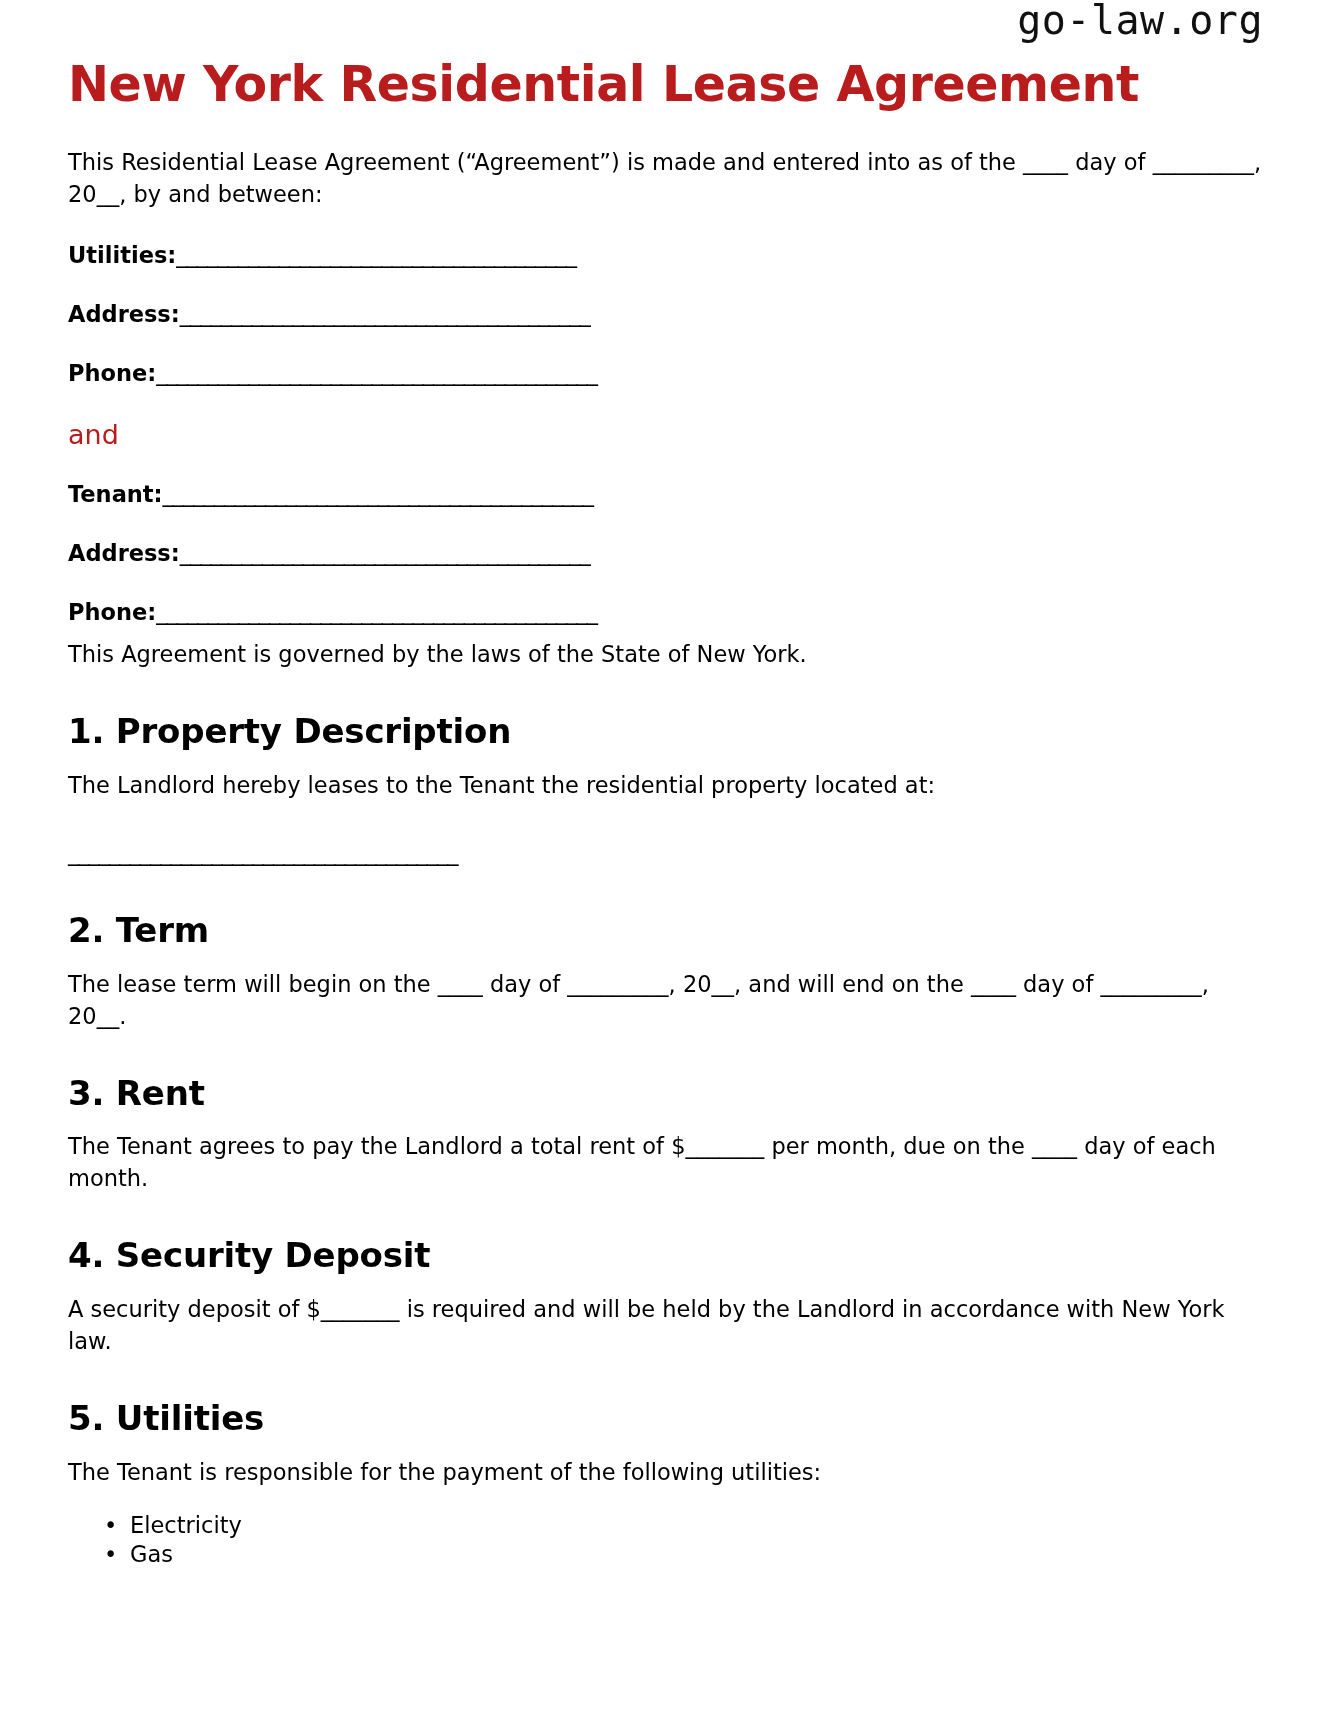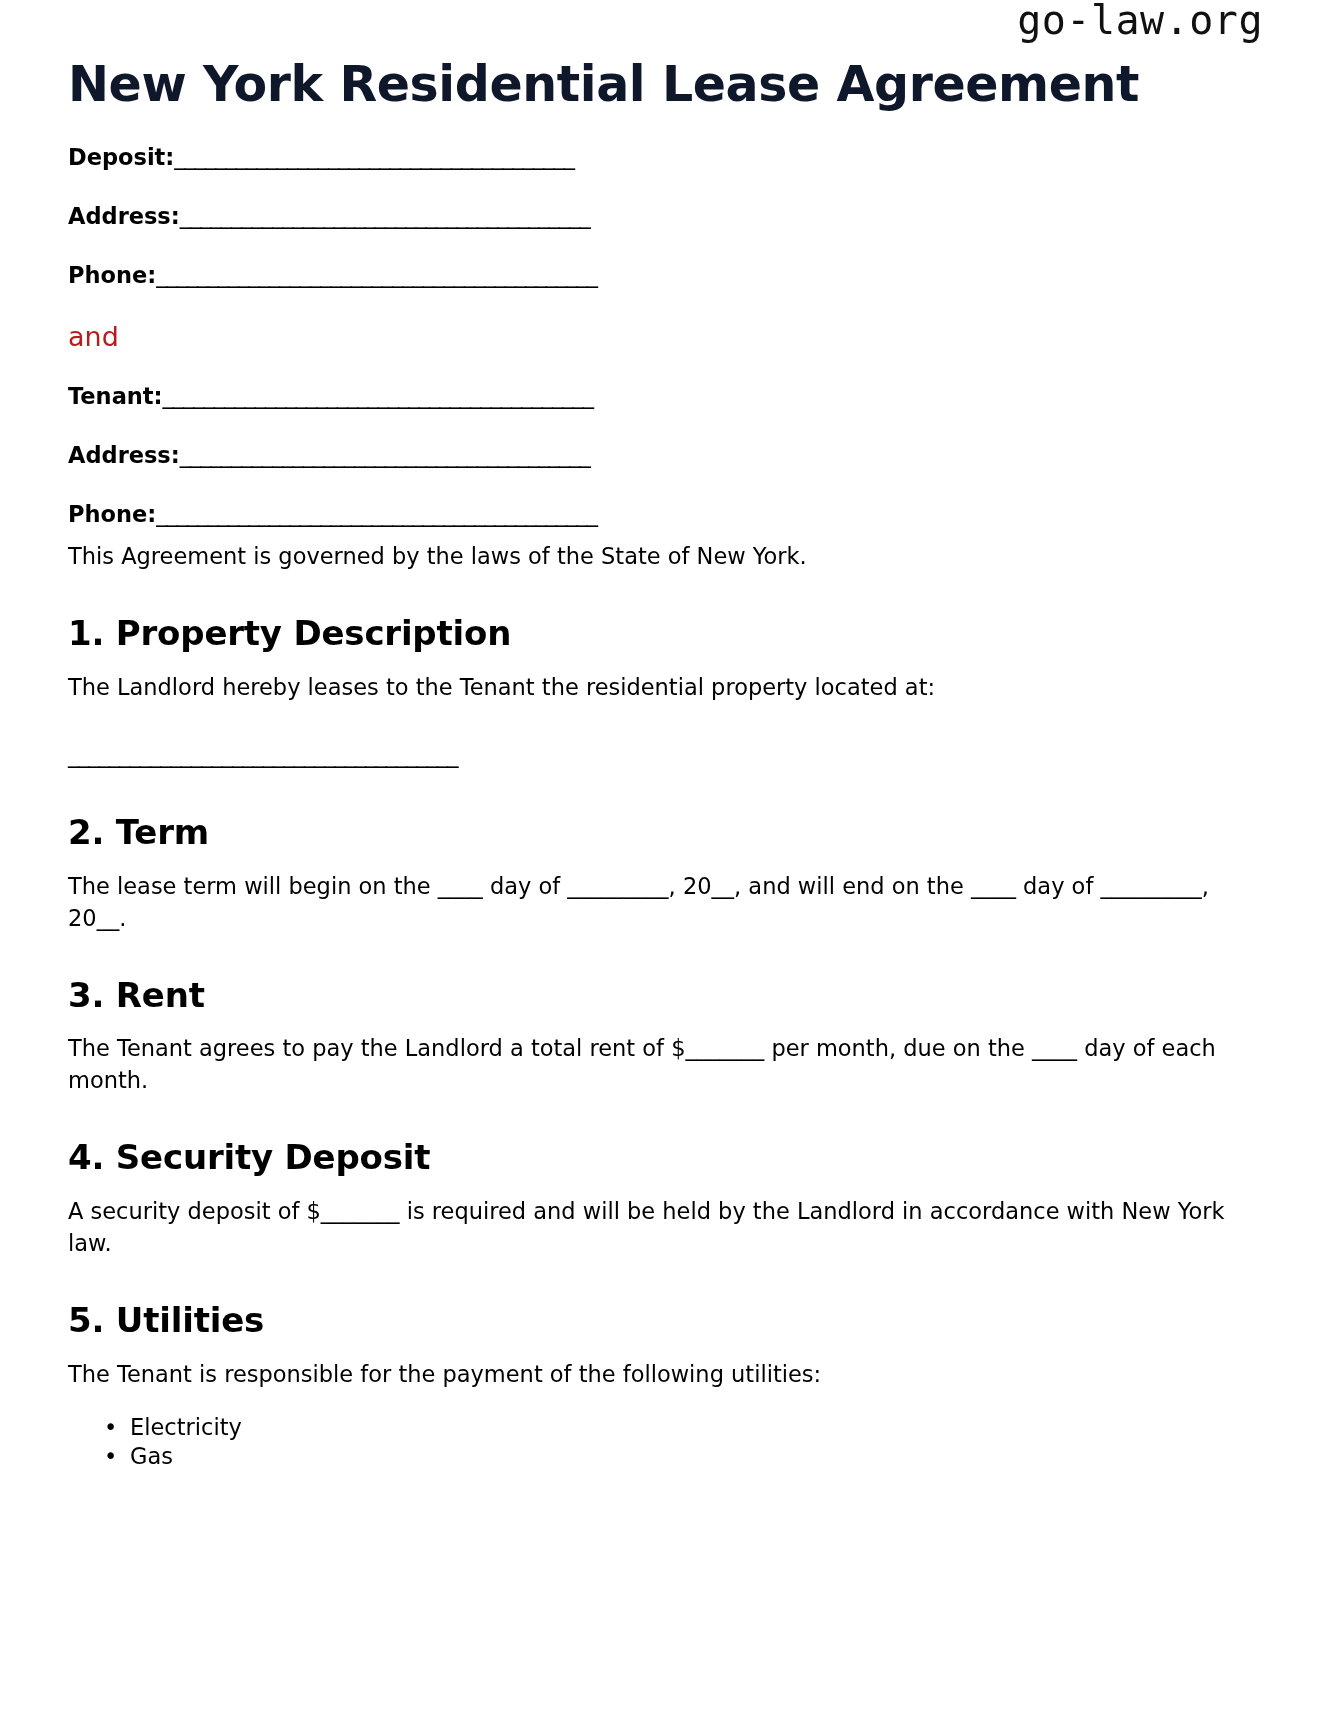--- a/index.html
+++ b/index.html
@@ -36,21 +36,21 @@
     color: #111111;
     line-height: 1;
   }
   
   .doc-title {
     font-size: 49px;
     font-weight: bold;
     line-height: 1.12;
     margin: 6px 0 0 0;
     letter-spacing: -0.4px;
-    color: #0f172a;
+    color: #b91c1c;
   }
   
   .para {
     font-size: 22.5px;
     line-height: 1.42;
     margin: 34px 0 0 0;
     color: #000000;
   }
   .para.tight {
     margin-top: 12px;
@@ -120,23 +120,24 @@
 <body>
 
 <div class="page">
 
   <div class="logo-row">
     <span class="logo">go-law.org</span>
   </div>
 
   <h1 class="doc-title">New York Residential Lease Agreement</h1>
 
+  <p class="para">This Residential Lease Agreement (“Agreement”) is made and entered into as of the ____ day of _________, 20__, by and between:</p>
 
   <div class="field-row">
-    <span class="field-label">Deposit:</span><span class="field-rule">_______________________________________</span>
+    <span class="field-label">Utilities:</span><span class="field-rule">_______________________________________</span>
   </div>
 
   <div class="field-row">
     <span class="field-label">Address:</span><span class="field-rule">________________________________________</span>
   </div>
 
   <div class="field-row">
     <span class="field-label">Phone:</span><span class="field-rule">___________________________________________</span>
   </div>
 

